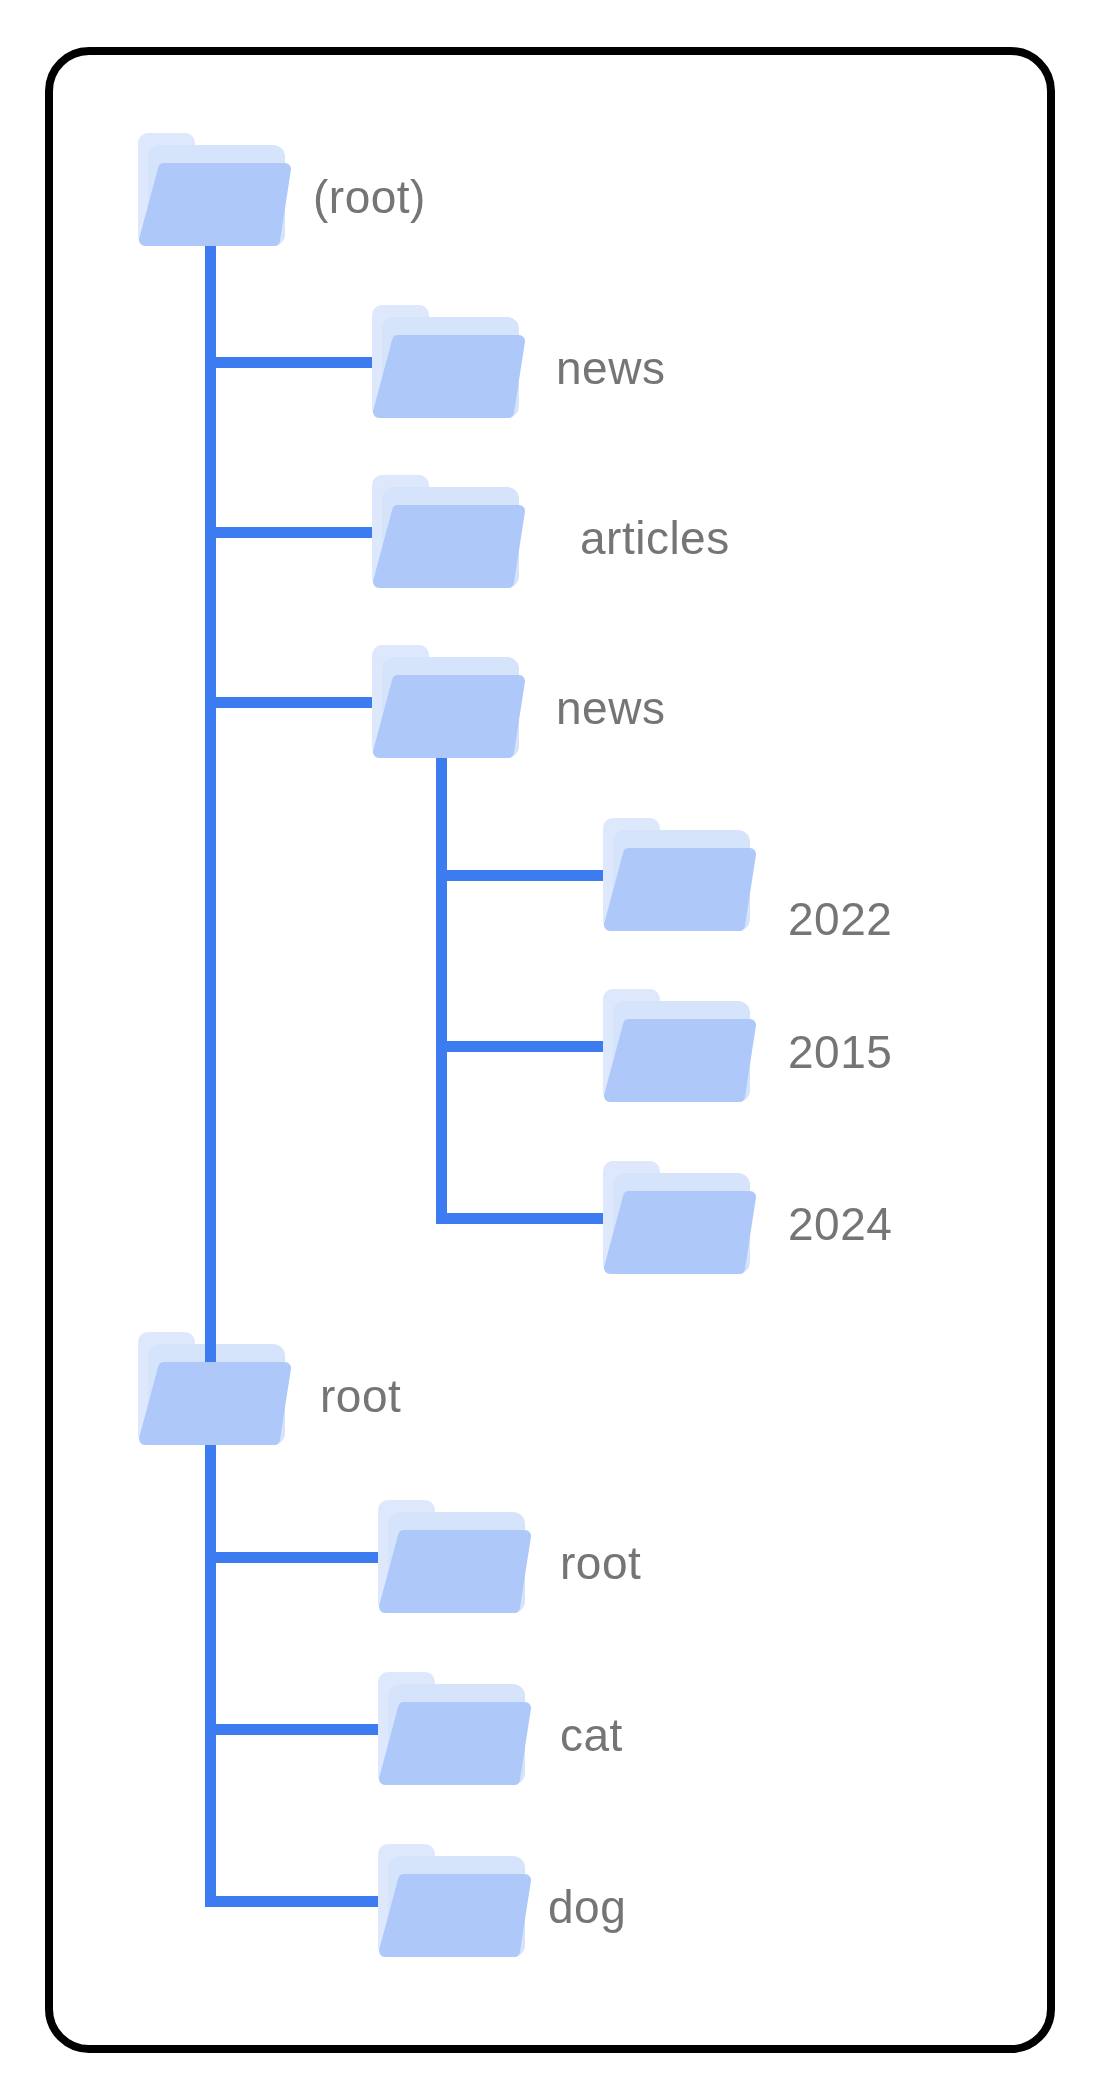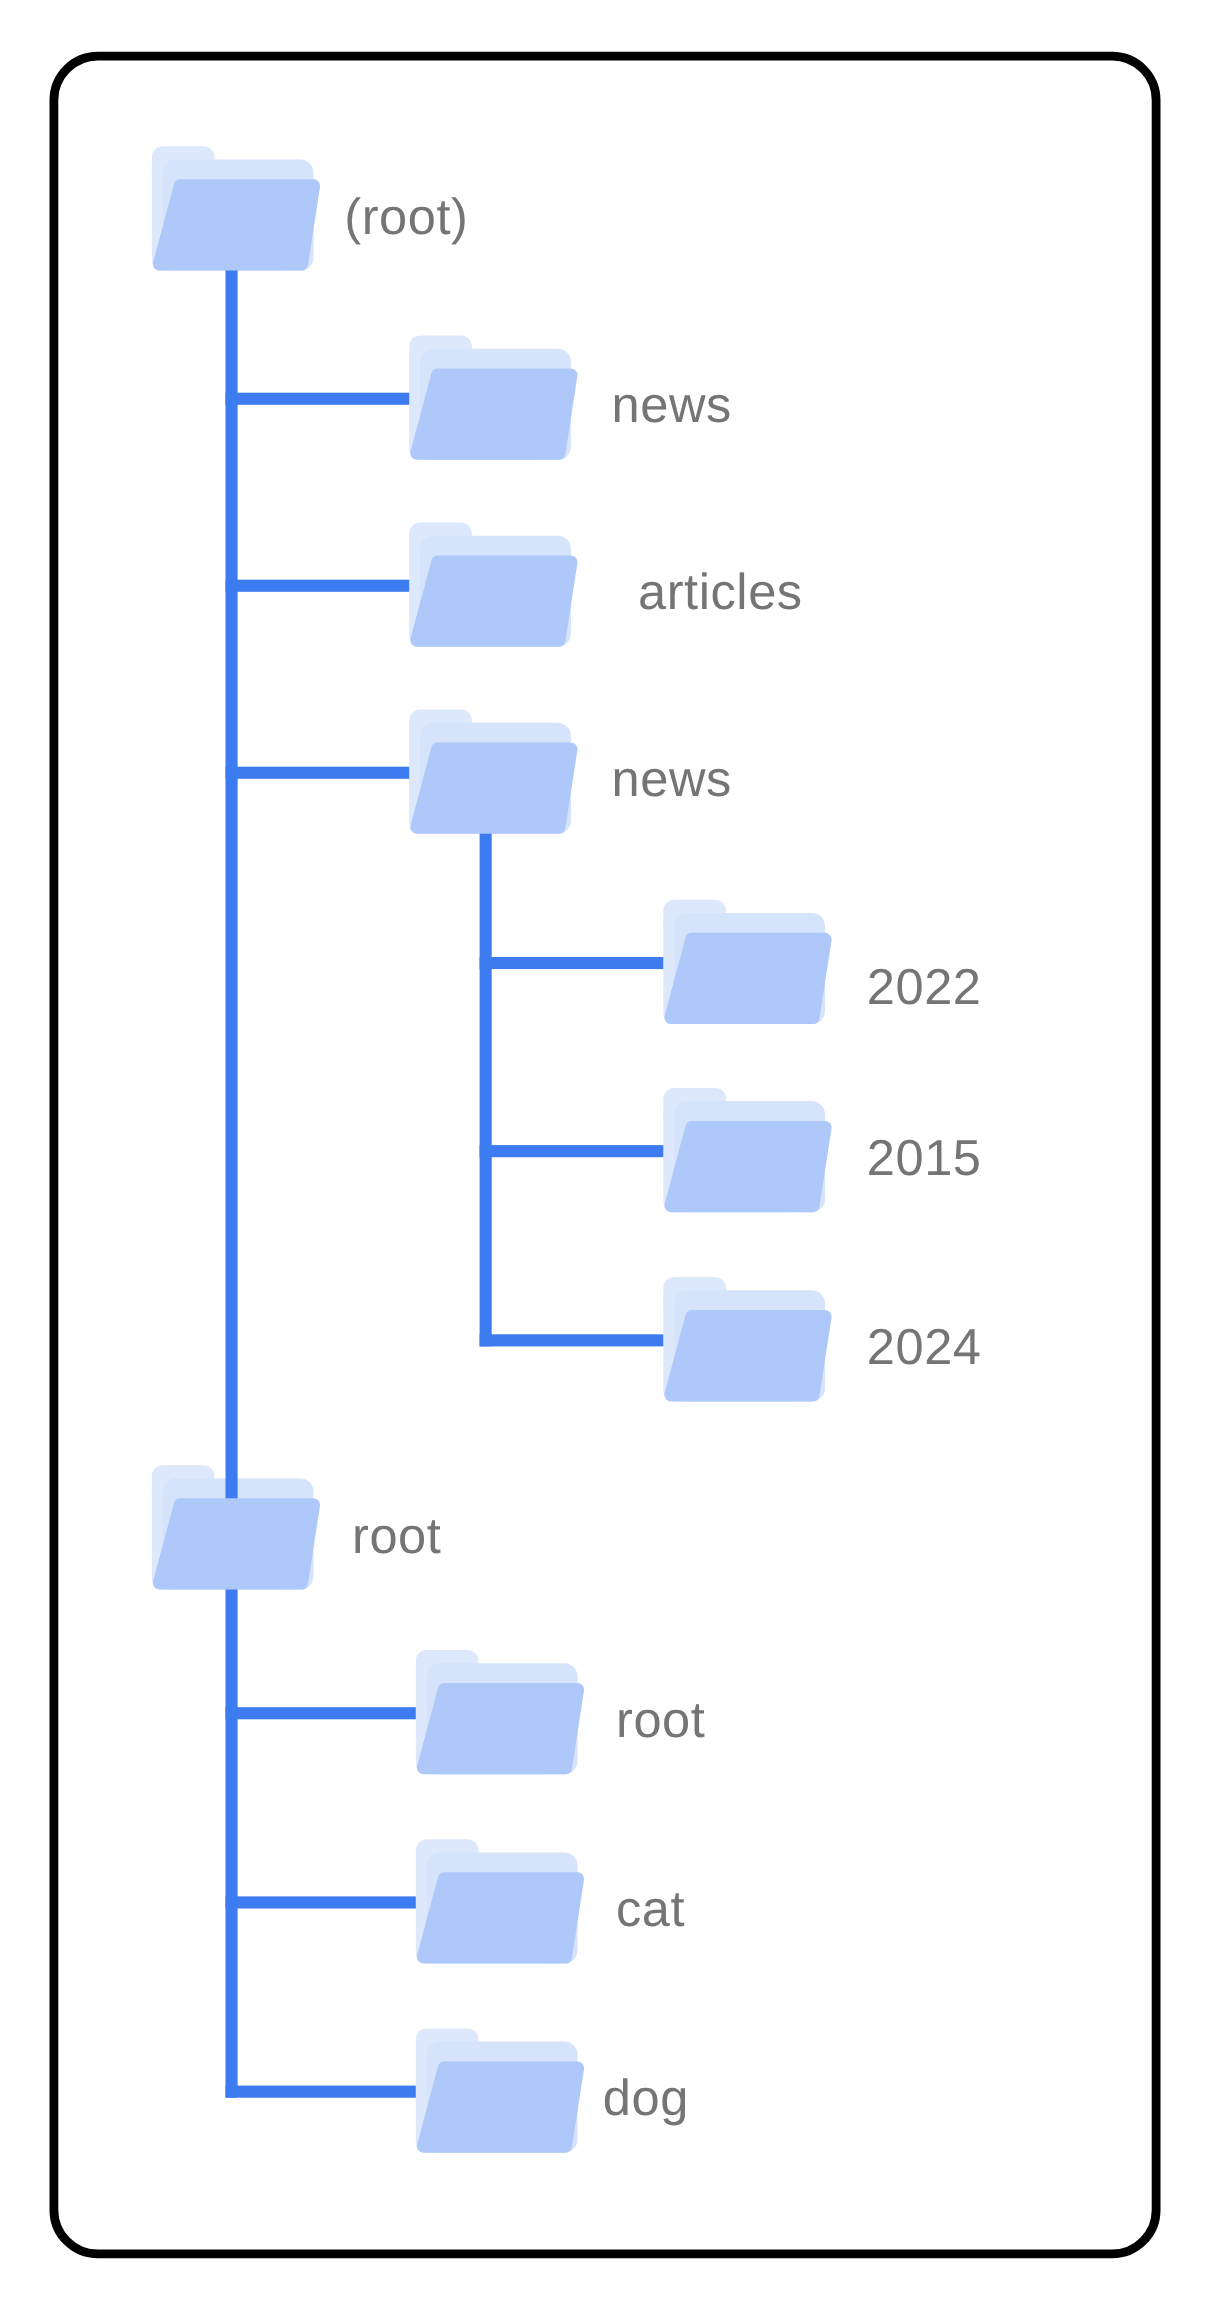--- a/index.html
+++ b/index.html
@@ -147,19 +147,19 @@
     </svg>
   <svg class="f-front" width="154" height="113" viewBox="0 0 154 113">
       <use href="#folder-front-shape" xlink:href="#folder-front-shape"></use>
     </svg>
 </div>
 
 <div class="label" style="left:313px;top:169px">(root)</div>
 <div class="label" style="left:556px;top:340px">news</div>
 <div class="label" style="left:580px;top:510px">articles</div>
 <div class="label" style="left:556px;top:680px">news</div>
-<div class="label" style="left:788px;top:869px">2022</div>
+<div class="label" style="left:788px;top:891px">2022</div>
 <div class="label" style="left:788px;top:1024px">2015</div>
 <div class="label" style="left:788px;top:1196px">2024</div>
 <div class="label" style="left:320px;top:1368px">root</div>
 <div class="label" style="left:560px;top:1535px">root</div>
 <div class="label" style="left:560px;top:1707px">cat</div>
 <div class="label" style="left:548px;top:1879px">dog</div>
 
 </body></html>

